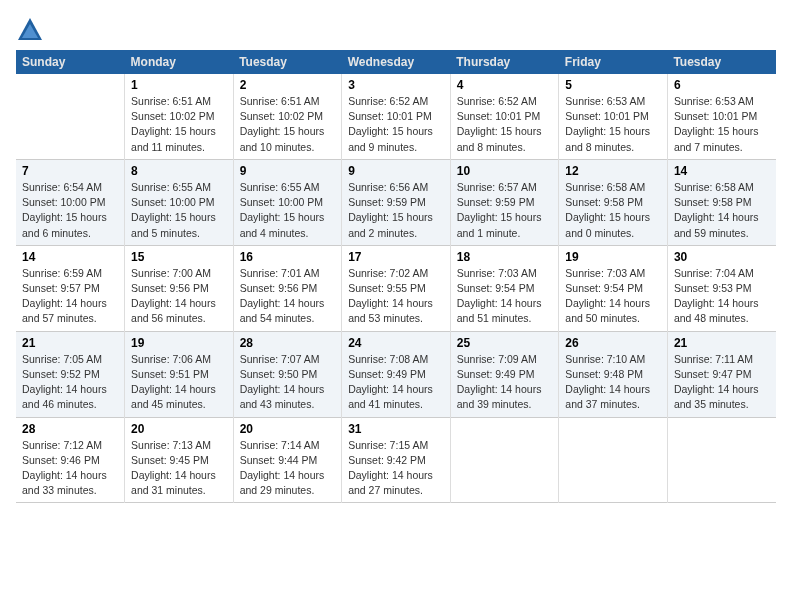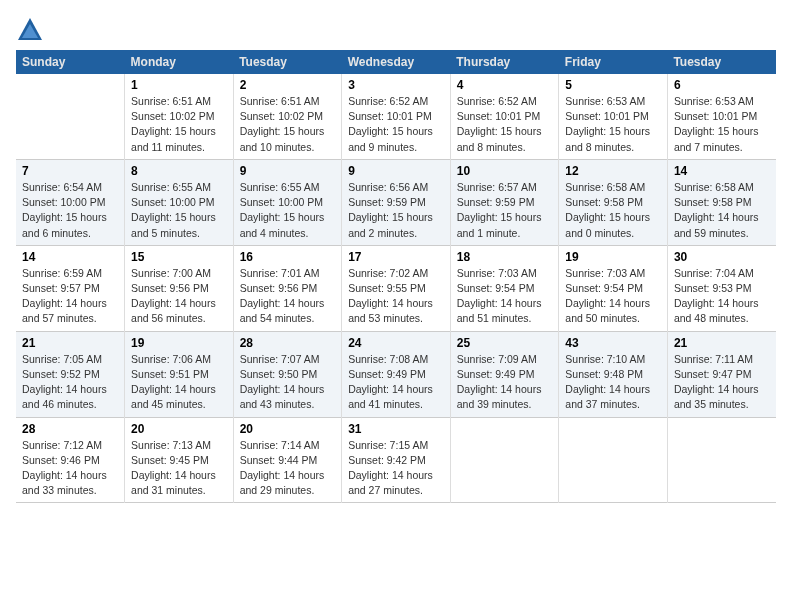--- a/index.html
+++ b/index.html
@@ -232,21 +232,21 @@
         </td>
         <td>
           <span class="day-num">24</span>
           <div class="day-info">Sunrise: 7:08 AM<br>Sunset: 9:49 PM<br>Daylight: 14 hours<br>and 41 minutes.</div>
         </td>
         <td>
           <span class="day-num">25</span>
           <div class="day-info">Sunrise: 7:09 AM<br>Sunset: 9:49 PM<br>Daylight: 14 hours<br>and 39 minutes.</div>
         </td>
         <td>
-          <span class="day-num">43</span>
+          <span class="day-num">26</span>
           <div class="day-info">Sunrise: 7:10 AM<br>Sunset: 9:48 PM<br>Daylight: 14 hours<br>and 37 minutes.</div>
         </td>
         <td>
           <span class="day-num">21</span>
           <div class="day-info">Sunrise: 7:11 AM<br>Sunset: 9:47 PM<br>Daylight: 14 hours<br>and 35 minutes.</div>
         </td>
       </tr>
       <tr>
         <td>
           <span class="day-num">28</span>

